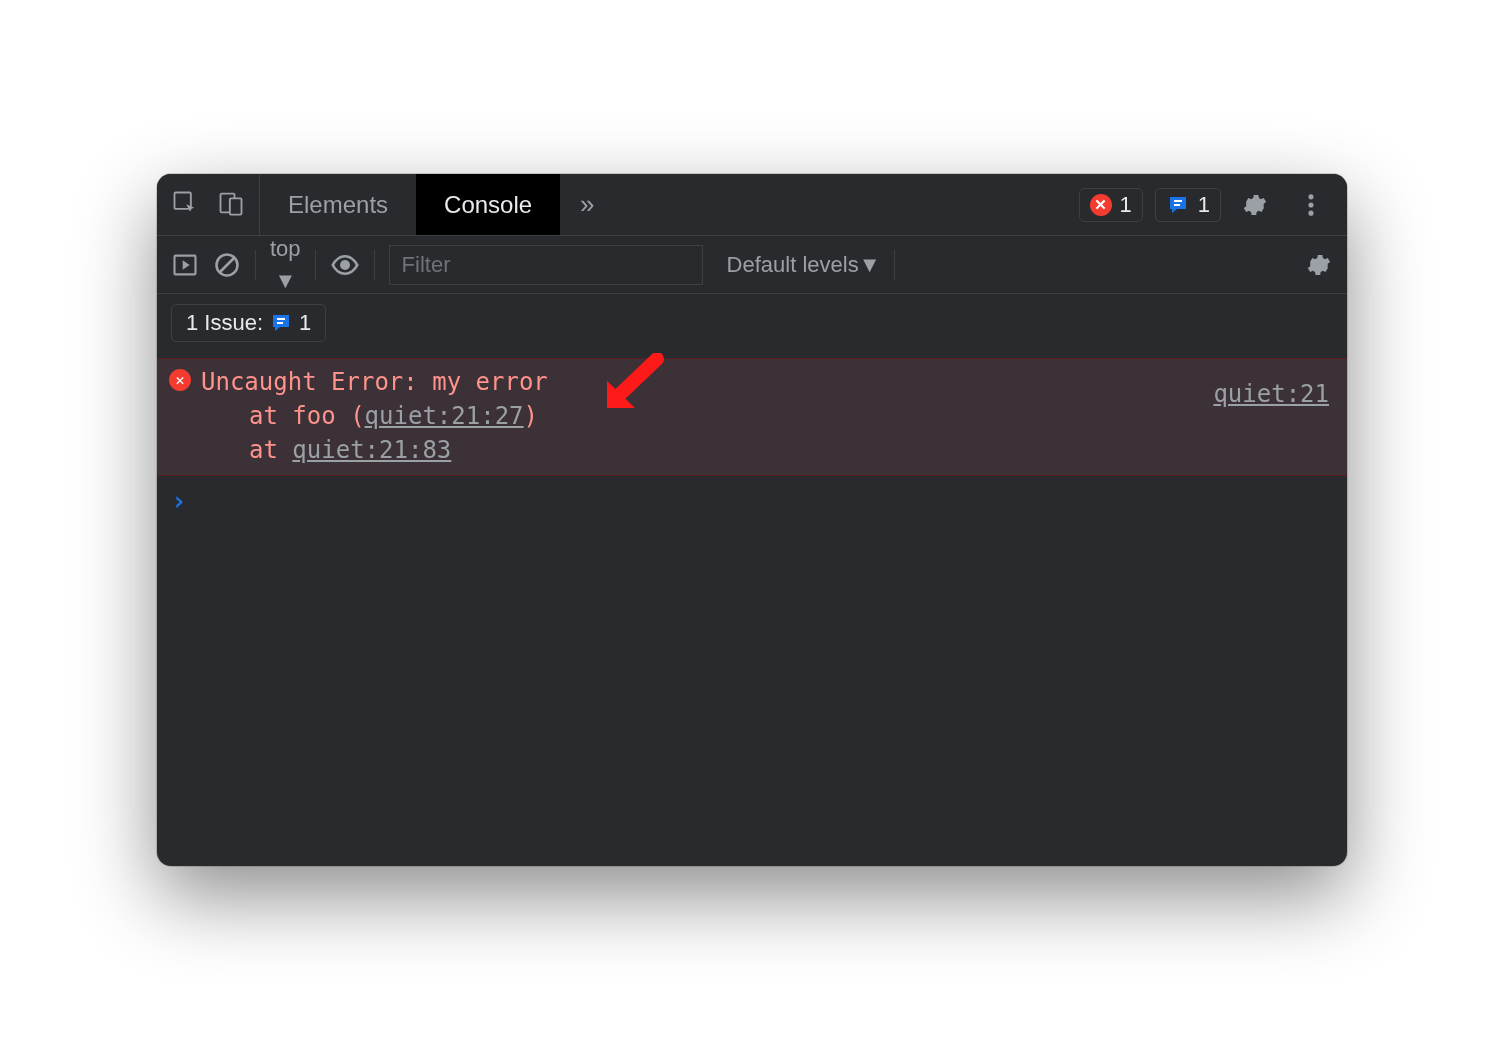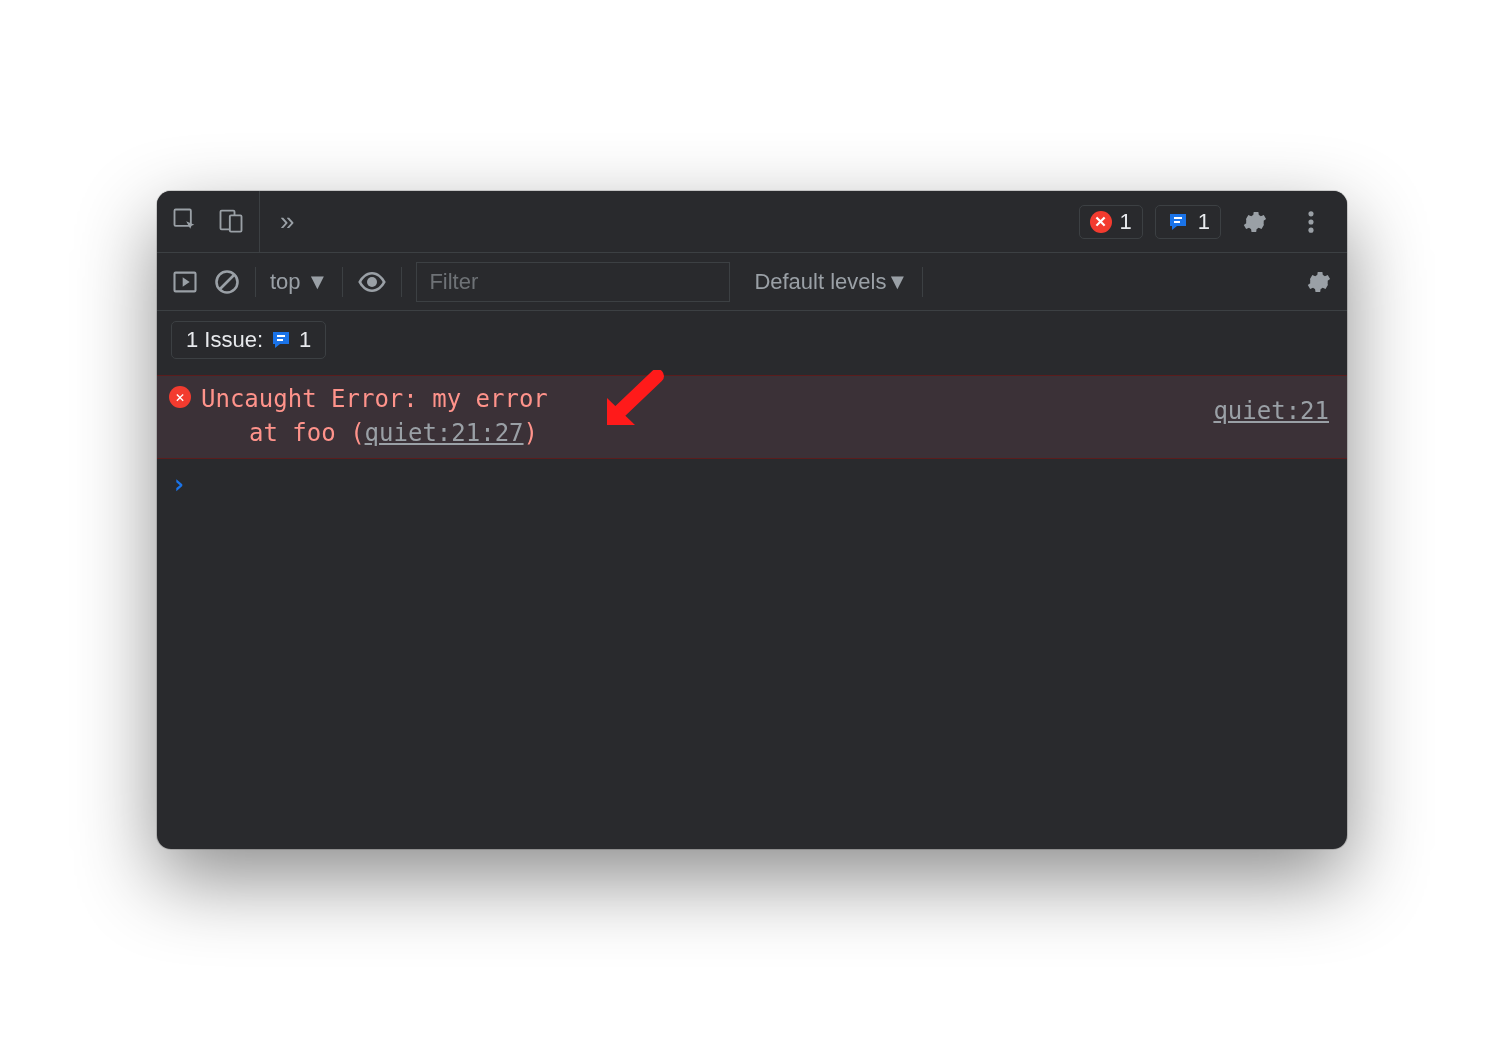--- a/index.html
+++ b/index.html
@@ -65,21 +65,21 @@
 .gear-ico svg, .kebab-ico svg { width: 28px; height: 28px; }
 
 .console-toolbar {
   height: 58px;
   background: #292a2d;
   border-bottom: 1px solid #3c4043;
   display: flex; align-items: center; padding: 0 14px; gap: 14px;
   color: #9aa0a6; font-size: 22px;
 }
 .vdiv { width: 1px; height: 30px; background: #3c4043; }
-.ctxsel { display: inline-flex; align-items: center; gap: 6px; cursor: pointer; }
+.ctxsel { display: inline-flex; align-items: center; gap: 6px; cursor: pointer; flex-direction: column; }
 .filter-input {
   flex: 0 0 300px;
   border: 1px solid #3c4043; background: transparent;
   color: #9aa0a6; font-size: 22px; padding: 6px 12px; height: 40px;
 }
 .filter-input::placeholder { color: #6e7276; }
 .levels { margin-left: 10px; display: inline-flex; align-items: center; gap: 0; cursor: pointer; }
 .console-toolbar .right-gear { margin-left: auto; color: #9aa0a6; display: flex; cursor: pointer; }
 .console-toolbar svg { display: block; }
 
@@ -130,20 +130,24 @@
           <path d="M13 13 l7 3 -2.5 1 -1 2.5 z" fill="#9aa0a6" stroke="none"></path>
         </svg>
       </span>
       <span>
         <svg viewBox="0 0 24 24" fill="none" stroke="#9aa0a6" stroke-width="1.6">
           <rect x="3" y="4" width="12" height="16" rx="1"></rect>
           <rect x="11" y="8" width="10" height="14" rx="1" fill="#292a2d"></rect>
         </svg>
       </span>
     </div>
+    <div class="tabs">
+      <div class="tab">Elements</div>
+      <div class="tab active">Console</div>
+    </div>
     <div class="more-tabs">»</div>
     <div class="right">
       <div class="badge">
         <span class="badge-icon err">✕</span>
         <span>1</span>
       </div>
       <div class="badge">
         <svg class="speech-ico" viewBox="0 0 24 24" fill="none">
           <path d="M4 4 h16 v12 h-9 l-5 4 v-4 h-2 z" fill="#1a73e8"></path>
           <path d="M8 8 h8 M8 12 h6" stroke="#fff" stroke-width="2"></path>
@@ -216,20 +220,23 @@
   </div>
 
   <div class="err-block">
     <span class="err-ico">✕</span>
     <div class="err-content">
       <span class="srclink">quiet:21</span>
       <div>Uncaught Error: my error</div>
       <div class="stack-line">
         <span>at foo (</span><span class="loclink">quiet:21:27</span><span>)</span>
       </div>
+      <div class="stack-line">
+        <span>at </span><span class="loclink">quiet:21:83</span><span></span>
+      </div>
 
       <svg class="anno-arrow" width="70" height="70" viewBox="0 0 70 70">
         <path d="M60 6 L18 46" stroke="#ff1a1a" stroke-width="14" stroke-linecap="round" fill="none"></path>
         <path d="M10 28 L10 55 L38 55 Z" fill="#ff1a1a"></path>
       </svg>
     </div>
   </div>
 
   <div class="prompt-row">
     <span class="prompt-caret">›</span>

